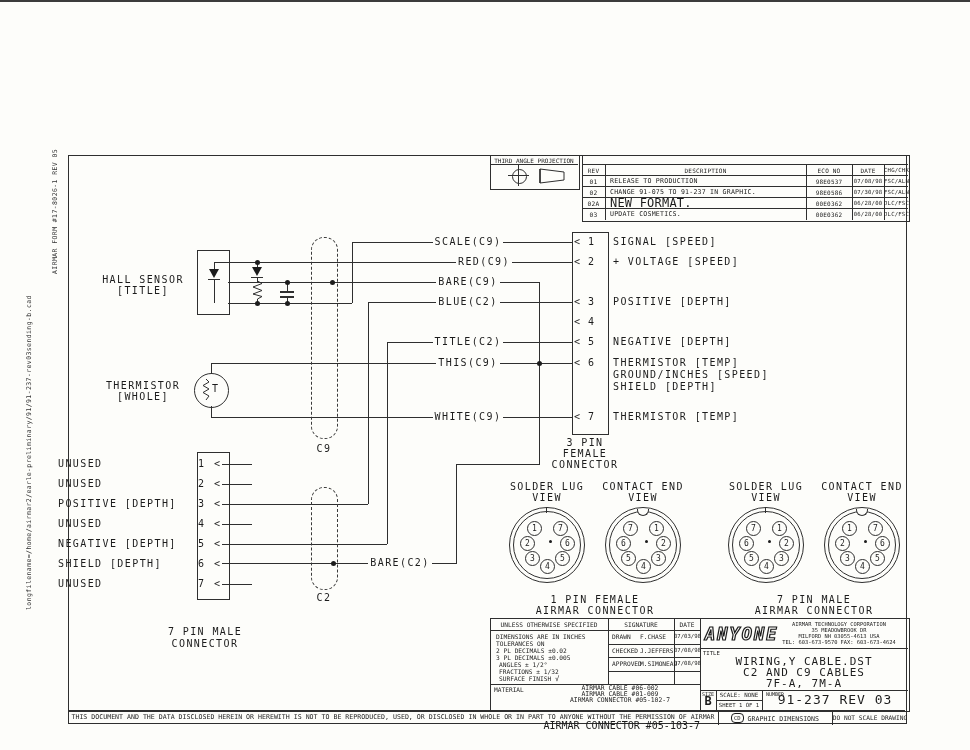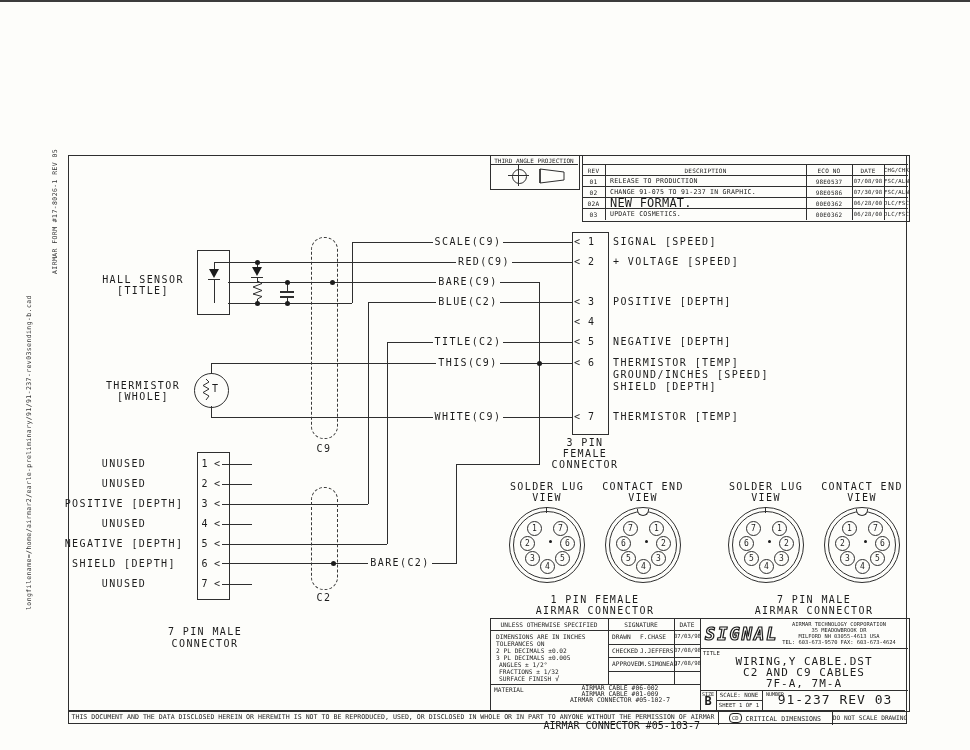--- a/index.html
+++ b/index.html
@@ -4,21 +4,21 @@
 <style>
   html,body{margin:0;padding:0;background:#fdfdfa;}
   #canvas{position:relative;width:970px;height:750px;background:#fdfdfa;overflow:hidden;
           font-family:"DejaVu Sans Mono",monospace;color:#1c1c1c;}
   .hl{position:absolute;height:1px;background:#2f2f2f;}
   .vl{position:absolute;width:1px;background:#2f2f2f;}
   .dot{position:absolute;width:5px;height:5px;border-radius:50%;background:#1c1c1c;}
   .txt{position:absolute;font-size:10px;letter-spacing:1.4px;white-space:nowrap;line-height:12px;}
   .lbl{background:#fdfdfa;padding:0 2px;}
   .ctr{text-align:center;}
-  .rt{text-align:center;}
+  .rt{text-align:left;}
   .sm{position:absolute;font-size:7px;letter-spacing:0.2px;white-space:nowrap;line-height:9px;}
   .tiny{position:absolute;font-size:6px;letter-spacing:0;white-space:nowrap;line-height:7px;}
   .box{position:absolute;border:1.5px solid #2f2f2f;}
   .box1{position:absolute;border:1px solid #2f2f2f;}
   .oval{position:absolute;border:1px dashed #3a3a3a;border-radius:13px;}
   .tri{position:absolute;width:0;height:0;border-left:5px solid transparent;border-right:5px solid transparent;border-top:9px solid #1c1c1c;}
   .vert{position:absolute;transform:rotate(-90deg);transform-origin:left top;font-size:6.5px;letter-spacing:0.4px;white-space:nowrap;color:#333;}
   
   .view{position:absolute;width:76px;height:76px;}
   .vout{position:absolute;left:0;top:0;right:0;bottom:0;border:1.5px solid #2f2f2f;border-radius:50%;}
@@ -328,21 +328,21 @@
   <div class="tiny" style="left:640px;top:660px;font-size:6.2px;">M.SIMONEAU</div>
   <div class="tiny ctr" style="left:674px;top:660px;width:26px;font-size:5.6px;">07/08/98</div>
   <div class="tiny" style="left:494px;top:686px;font-size:6.2px;">MATERIAL</div>
   <div class="tiny ctr" style="left:540px;top:685px;width:160px;font-size:6.4px;">AIRMAR CABLE #06-002</div>
   <div class="tiny ctr" style="left:540px;top:691px;width:160px;font-size:6.4px;">AIRMAR CABLE #01-009</div>
   <div class="tiny ctr" style="left:540px;top:697px;width:160px;font-size:6.4px;">AIRMAR CONNECTOR #05-102-7</div>
   <div class="tiny ctr" style="left:540px;top:722px;width:160px;font-size:10px;text-align:right;">AIRMAR CONNECTOR #05-103-7</div>
 
   <div class="hl" style="left:700px;top:648px;width:208px;"></div>
   <div class="hl" style="left:700px;top:690px;width:208px;"></div>
-  <div class="logo" style="left:705px;top:624px;">SIGNAL</div>
+  <div class="logo" style="left:705px;top:624px;">ANYONE</div>
   <div class="tiny ctr" style="left:772px;top:621px;width:134px;font-size:5.4px;line-height:6.4px;">AIRMAR TECHNOLOGY CORPORATION</div>
   <div class="tiny ctr" style="left:772px;top:627px;width:134px;font-size:5.4px;line-height:6.4px;">35 MEADOWBROOK DR</div>
   <div class="tiny ctr" style="left:772px;top:633px;width:134px;font-size:5.4px;line-height:6.4px;">MILFORD NH 03055-4613 USA</div>
   <div class="tiny ctr" style="left:772px;top:639px;width:134px;font-size:5.4px;line-height:6.4px;">TEL: 603-673-9570  FAX: 603-673-4624</div>
   <div class="tiny" style="left:703px;top:650px;font-size:5.6px;">TITLE</div>
   <div class="txt ctr" style="left:700px;top:656px;width:208px;font-size:11px;letter-spacing:1px;">WIRING,Y CABLE.DST</div>
   <div class="txt ctr" style="left:700px;top:667px;width:208px;font-size:11px;letter-spacing:1px;">C2 AND C9 CABLES</div>
   <div class="txt ctr" style="left:700px;top:678px;width:208px;font-size:11px;letter-spacing:1px;">7F-A, 7M-A</div>
   <div class="vl" style="left:716px;top:690px;height:20px;"></div>
   <div class="vl" style="left:762px;top:690px;height:20px;"></div>
@@ -351,16 +351,16 @@
   <div class="txt ctr" style="left:700px;top:695px;width:16px;font-size:12px;font-weight:bold;letter-spacing:0;">B</div>
   <div class="tiny ctr" style="left:716px;top:692px;width:46px;font-size:5.8px;">SCALE: NONE</div>
   <div class="tiny ctr" style="left:716px;top:702px;width:46px;font-size:5.6px;">SHEET 1 OF 1</div>
   <div class="tiny" style="left:766px;top:691px;font-size:5px;">NUMBER</div>
   <div class="txt ctr" style="left:762px;top:694px;width:146px;font-size:13px;letter-spacing:1px;">91-237 REV 03</div>
 
   <div class="hl" style="left:68px;top:710px;width:837px;height:1.5px;"></div>
   <div class="vl" style="left:718px;top:710px;height:15px;"></div>
   <div class="vl" style="left:832px;top:710px;height:15px;"></div>
   <div class="tiny ctr" style="left:70px;top:714px;width:646px;font-size:6.6px;">THIS DOCUMENT AND THE DATA DISCLOSED HEREIN OR HEREWITH IS NOT TO BE REPRODUCED, USED, OR DISCLOSED IN WHOLE OR IN PART TO ANYONE WITHOUT THE PERMISSION OF AIRMAR</div>
-  <div class="tiny ctr" style="left:718px;top:713px;width:114px;font-size:6.6px;"><span class="cdbox">CD</span> <span>CRITICAL DIMENSIONS</span></div>
+  <div class="tiny ctr" style="left:718px;top:713px;width:114px;font-size:6.6px;"><span class="cdbox">CD</span> <span>GRAPHIC DIMENSIONS</span></div>
   <div class="tiny ctr" style="left:832px;top:714px;width:76px;font-size:6.2px;">DO NOT SCALE DRAWING</div>
 
 </div>
 
 </body></html>

